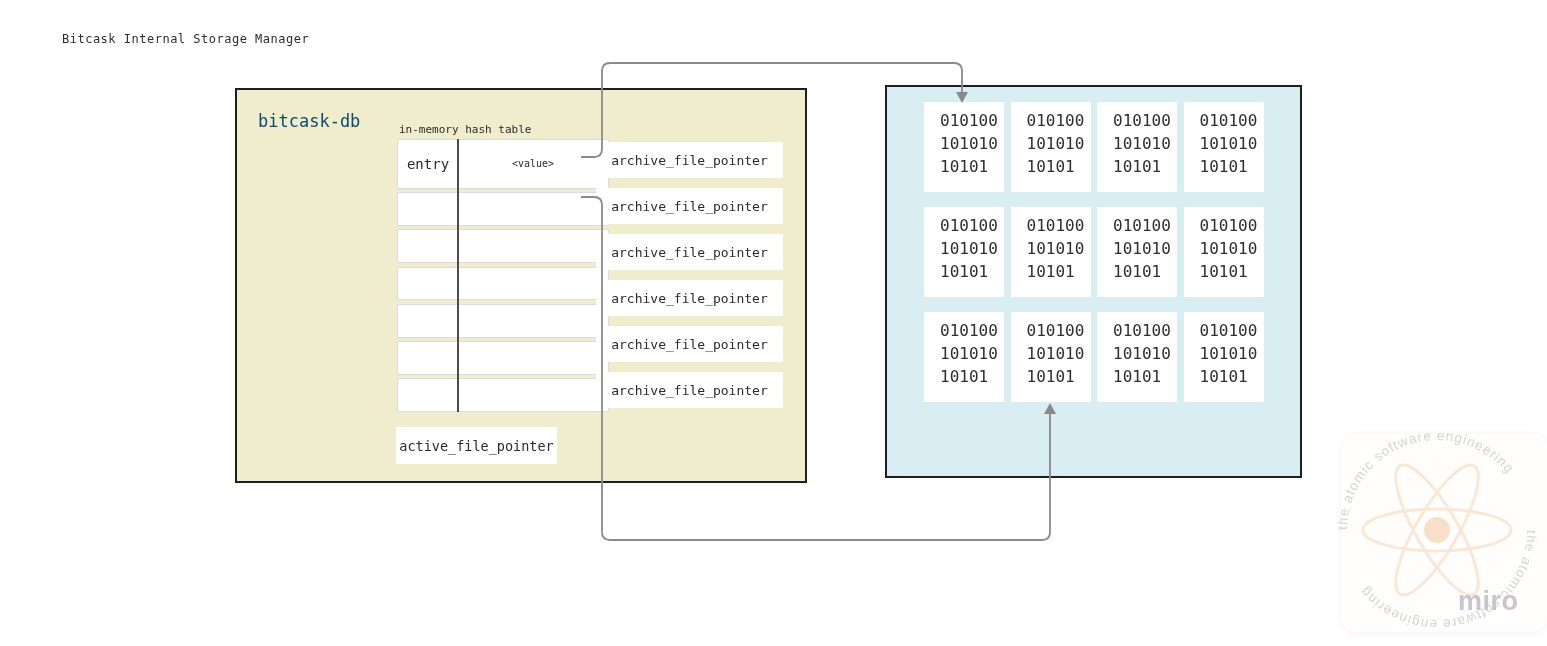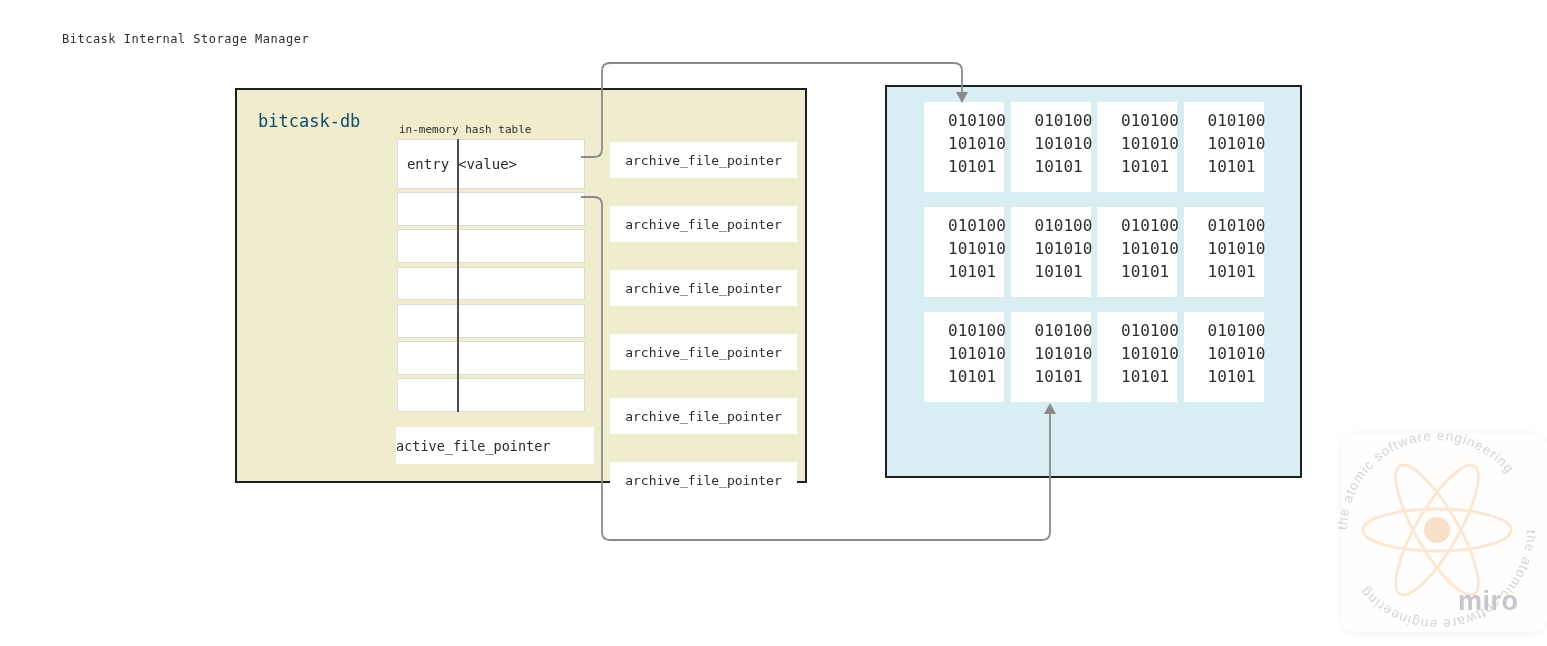--- a/index.html
+++ b/index.html
@@ -16,60 +16,60 @@
     position:absolute; left:235px; top:88px; width:572px; height:395px;
     background:#f0edce; border:2px solid #1f1f1f;
   }
   .memory-box-label {
     position:absolute; left:21px; top:21px; font-size:17px; color:#0c4a6e;
   }
   .hash-caption {
     position:absolute; left:162px; top:33px; font-size:11px; color:#2b2b2b; white-space:nowrap;
   }
   .hash-table {
-    position:absolute; left:160px; top:49px; width:188px; height:273px;
+    position:absolute; left:160px; top:49px; width:212px; height:273px;
     display:flex; flex-direction:column; gap:3.5px;
   }
   .hash-row {
     flex:1 1 auto; background:#ffffff; border:1px solid #dcdcdc; border-radius:1px;
     display:flex; align-items:center;
   }
   .hash-cell-key { width:60px; text-align:center; font-size:14px; }
-  .hash-cell-val { flex:1; text-align:left; font-size:14px; }
+  .hash-cell-val { flex:1; text-align:center; font-size:10px; }
   .hash-divider {
     position:absolute; left:220px; top:49px; width:2px; height:273px;
     background:#4d4d4d;
   }
   .active-pointer {
-    position:absolute; left:159px; top:337px; width:198px; height:37px;
+    position:absolute; left:159px; top:337px; width:161px; height:37px;
     background:#ffffff; border-radius:1px;
-    display:flex; align-items:center; justify-content:flex-start; font-size:13.5px;
+    display:flex; align-items:center; justify-content:center; font-size:13.5px;
   }
   .archive-stack {
-    position:absolute; left:373px; top:52px; width:187px;
-    display:flex; flex-direction:column; gap:28px;
+    position:absolute; left:359px; top:52px; width:187px;
+    display:flex; flex-direction:column; gap:10px;
   }
   .archive-pointer {
     height:36px; background:#ffffff; border-radius:1px;
     display:flex; align-items:center; justify-content:center; font-size:13px;
   }
 
   
   .disk-box {
     position:absolute; left:885px; top:85px; width:417px; height:393px;
     background:#d9eef2; border:2px solid #1f1f1f;
   }
   .file-grid {
     position:absolute; left:37px; top:15px;
     display:grid; grid-template-columns:repeat(4,80px);
     column-gap:6.5px; row-gap:15px;
   }
   .file-block {
     width:80px; height:90px; background:#ffffff; border-radius:1px;
-    padding:7px 0 0 24px; font-size:16px; line-height:23px; color:#2e2e2e;
+    padding:7px 0 0 16px; font-size:16px; line-height:23px; color:#2e2e2e;
   }
   .disk-label {
     position:absolute; left:171px; top:334px; width:186px; height:34px;
     background:#ffffff; border-radius:1px;
     display:flex; align-items:center; justify-content:center; font-size:14px;
   }
 
   
   .arrows { position:absolute; left:0; top:0; width:1547px; height:646px; pointer-events:none; }
 

